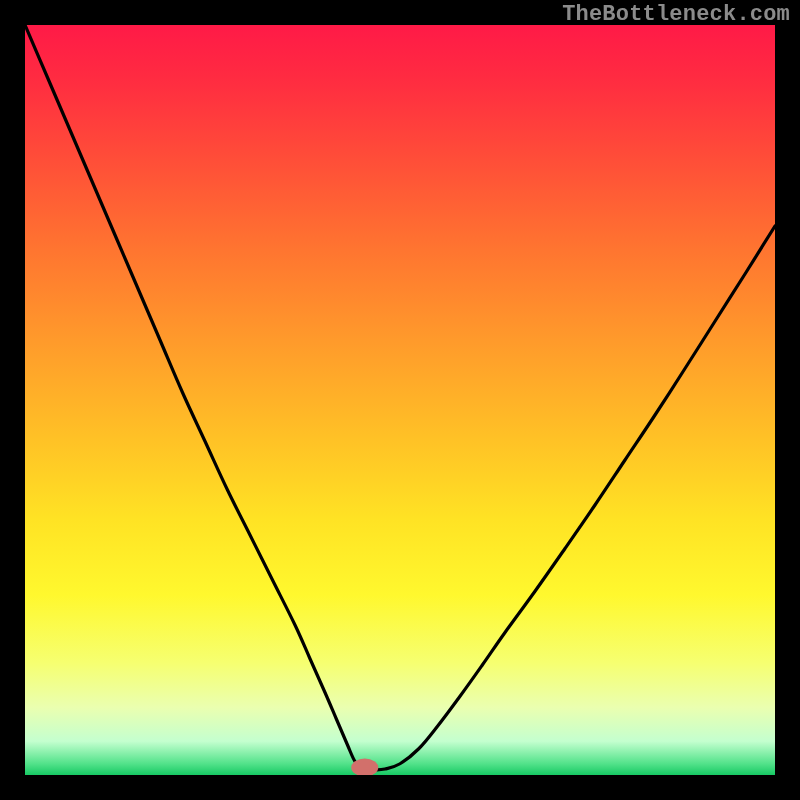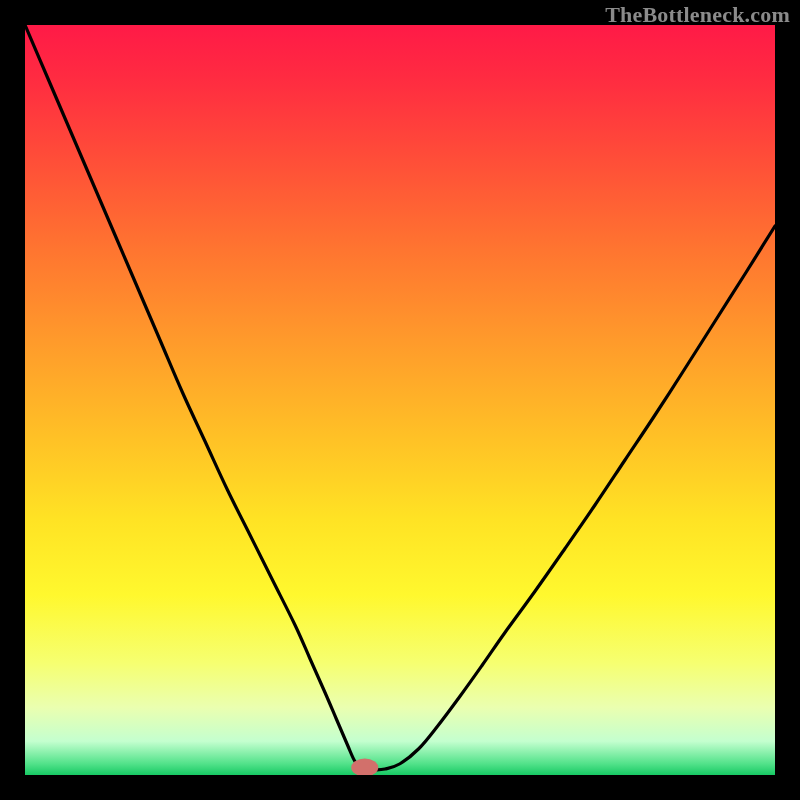--- a/index.html
+++ b/index.html
@@ -22,21 +22,21 @@
     position: absolute;
     left: 25px;
     top: 25px;
     width: 750px;
     height: 750px;
   }
   .watermark {
     position: absolute;
     top: 2px;
     right: 10px;
-    font-family: Liberation Serif, serif;
+    font-family: Liberation Mono, monospace;
     font-size: 22px;
     font-weight: 600;
     color: #8b8b8b;
     letter-spacing: 0.2px;
   }
   svg {
     display: block;
   }
 </style>
 </head>

